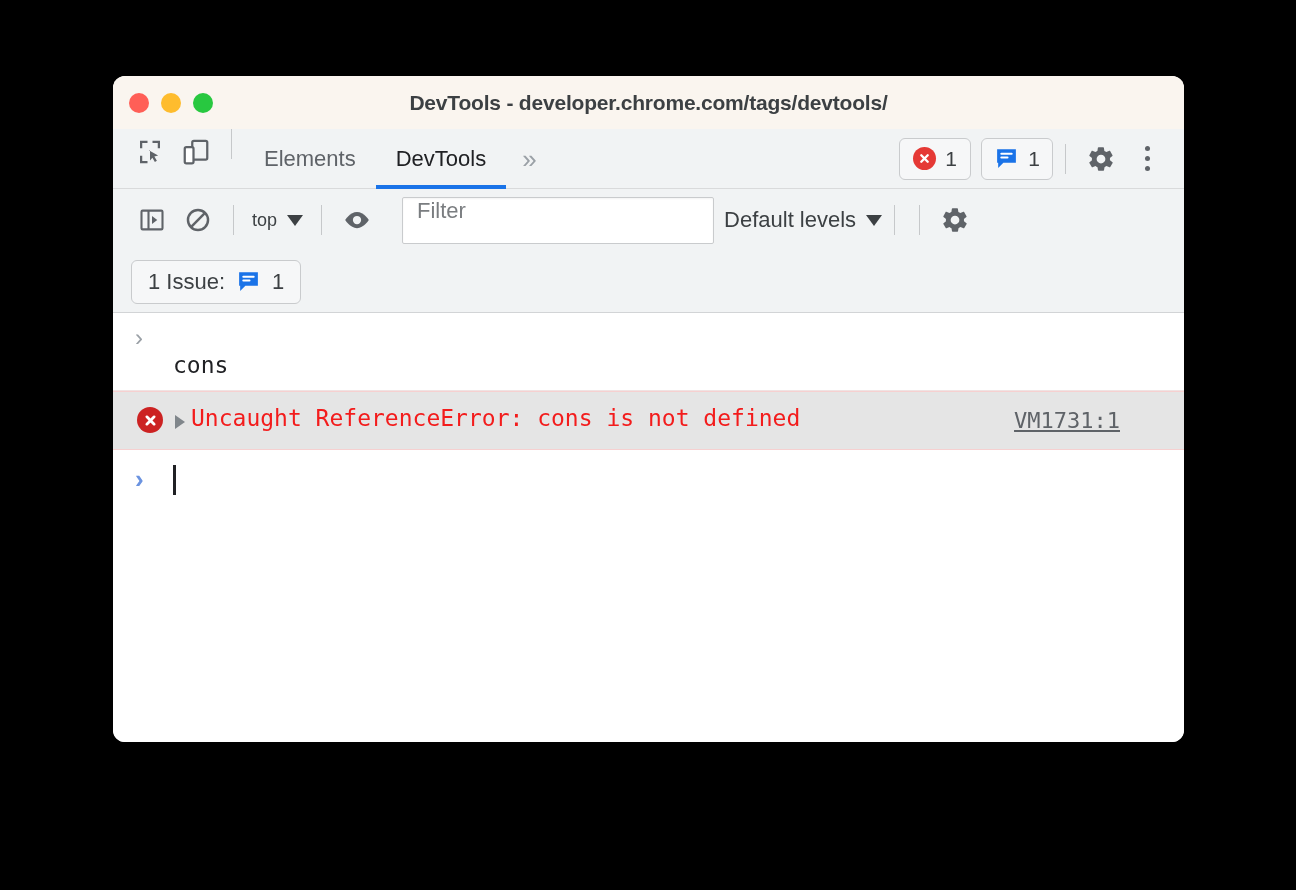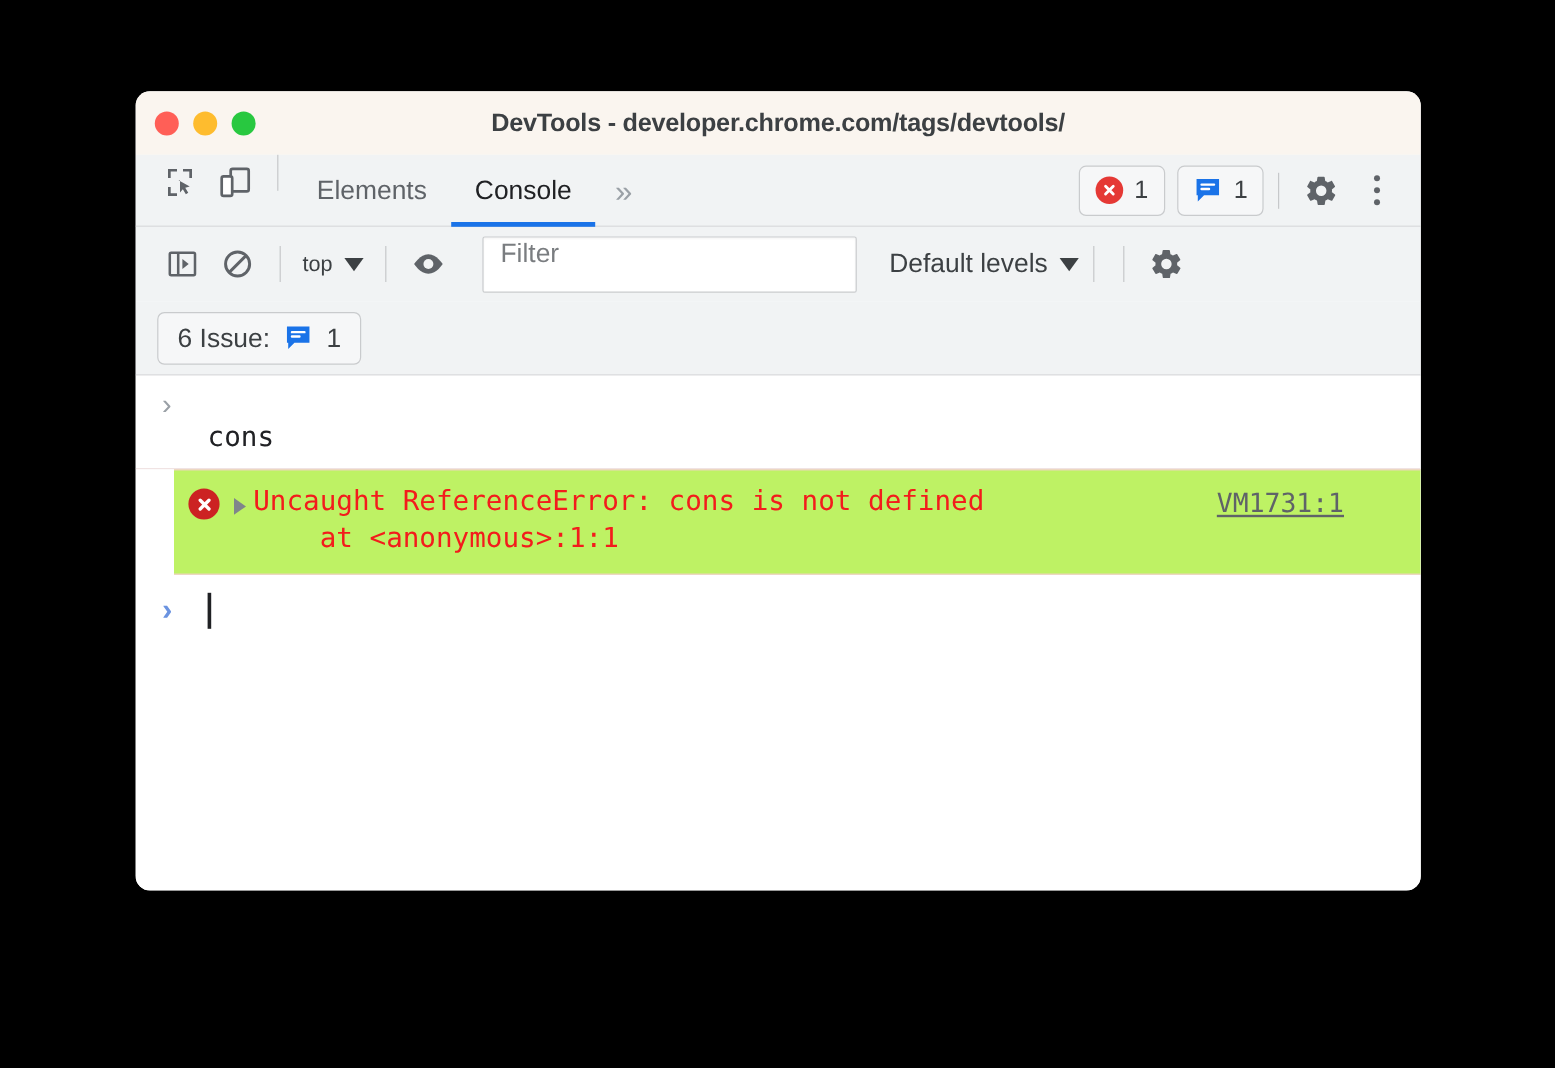--- a/index.html
+++ b/index.html
@@ -210,21 +210,21 @@
     color: #7a7d80;
     box-shadow: inset 0 1px 2px rgba(0,0,0,0.05);
   }
 
   .levels-select {
     display: flex;
     align-items: center;
     gap: 10px;
     font-size: 22px;
     color: #3c4043;
-    margin-left: 27px;
+    margin-left: 10px;
     height: 40px;
   }
 
   
   .issues-bar {
     height: 62px;
     background: #f1f3f4;
     border-bottom: 1px solid #d2d4d6;
     display: flex;
     align-items: center;
@@ -268,25 +268,24 @@
   .row-input .chev {
     color: #9aa0a6;
     font-family: "Liberation Sans", sans-serif;
     font-size: 24px;
     width: 38px;
     flex: 0 0 auto;
   }
   .row-input .txt { color: #202124; margin-top: 28px; }
 
   .row-error {
-    background: #bef264;
+    background: #e5e5e5;
     border-top: 1px solid #f6d0d0;
     border-bottom: 1px solid #f6d0d0;
-    padding: 11px 0 13px 0;
-    margin-left: 32px;
+    padding: 11px 0 13px 12px;
   }
   .err-icon-wrap {
     width: 50px;
     flex: 0 0 auto;
     display: flex;
     justify-content: center;
     padding-top: 4px;
   }
   .err-circle {
     width: 26px; height: 26px;
@@ -375,21 +374,21 @@
         </svg>
       </div>
 
       <div class="vdivider"></div>
 
       <div class="tab">
         <span>Elements</span>
       </div>
 
       <div class="tab active">
-        <span>Console</span>
+        <span>DevTools</span>
       </div>
 
       <div class="more-tabs">
         <span>»</span>
       </div>
 
       <div class="tabbar-right">
 
         <div class="count-chip">
           <span class="err-dot">
@@ -473,21 +472,21 @@
 
       <div class="tb-icon-btn">
         <svg width="30" height="30" viewBox="0 0 24 24">
           <path fill="#5f6368" d="M19.1 12.9c0-.3.1-.6.1-.9s0-.6-.1-.9l2-1.6c.2-.1.2-.4.1-.6l-1.9-3.3c-.1-.2-.4-.3-.6-.2l-2.4 1a7 7 0 0 0-1.6-.9l-.4-2.5c0-.2-.2-.4-.5-.4h-3.8c-.2 0-.4.2-.5.4l-.4 2.5c-.6.2-1.1.6-1.6.9l-2.4-1c-.2-.1-.5 0-.6.2L2.7 8.9c-.1.2-.1.4.1.6l2 1.6c0 .3-.1.6-.1.9s0 .6.1.9l-2 1.6c-.2.1-.2.4-.1.6l1.9 3.3c.1.2.4.3.6.2l2.4-1c.5.4 1 .7 1.6.9l.4 2.5c.1.2.3.4.5.4h3.8c.3 0 .5-.2.5-.4l.4-2.5c.6-.2 1.1-.6 1.6-.9l2.4 1c.2.1.5 0 .6-.2l1.9-3.3c.1-.2.1-.5-.1-.6l-2-1.6zM12 15.5a3.5 3.5 0 1 1 0-7 3.5 3.5 0 0 1 0 7z"></path>
         </svg>
       </div>
     </div>
 
     <div class="issues-bar">
       <div class="issue-chip">
-        <span>6 Issue:</span>
+        <span>1 Issue:</span>
         <span>
           <svg width="25" height="25" viewBox="0 0 24 24">
             <path d="M3 3h18v13H9l-5 5v-5H3V3z" fill="#1a73e8"></path>
             <path d="M7 7.5h10M7 11h6" stroke="#fff" stroke-width="1.9" stroke-linecap="round"></path>
           </svg>
         </span>
         <span>1</span>
       </div>
     </div>
 
@@ -500,21 +499,21 @@
 
       <div class="console-row row-error">
         <span class="err-icon-wrap">
           <span class="err-circle">
             <svg width="17" height="17" viewBox="0 0 14 14">
               <path d="M4 4l6 6M10 4l-6 6" stroke="#fff" stroke-width="2.3" stroke-linecap="round"></path>
             </svg>
           </span>
         </span>
         <span class="expand-tri"></span>
-        <span class="err-text"><span>Uncaught ReferenceError: cons is not defined</span><br><span>    at &lt;anonymous&gt;:1:1</span></span>
+        <span class="err-text"><span>Uncaught ReferenceError: cons is not defined</span><br></span>
         <span class="err-link">VM1731:1</span>
       </div>
 
       <div class="console-row row-prompt">
         <span class="chev">›</span>
         <span class="caret-bar"></span>
       </div>
 
     </div>
   </div>

